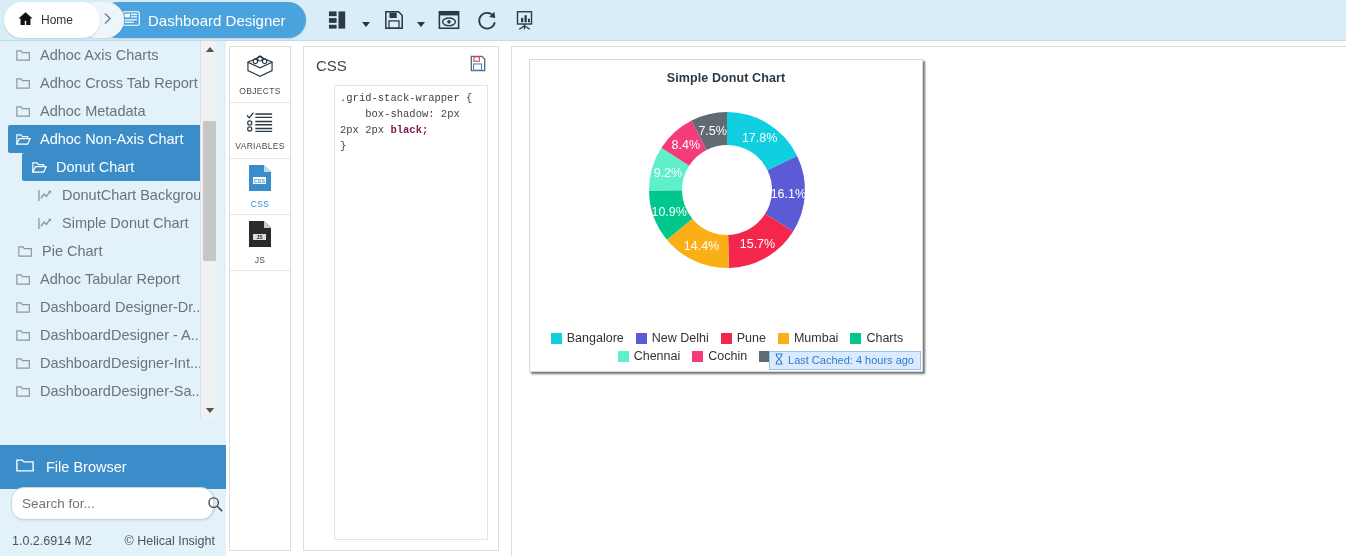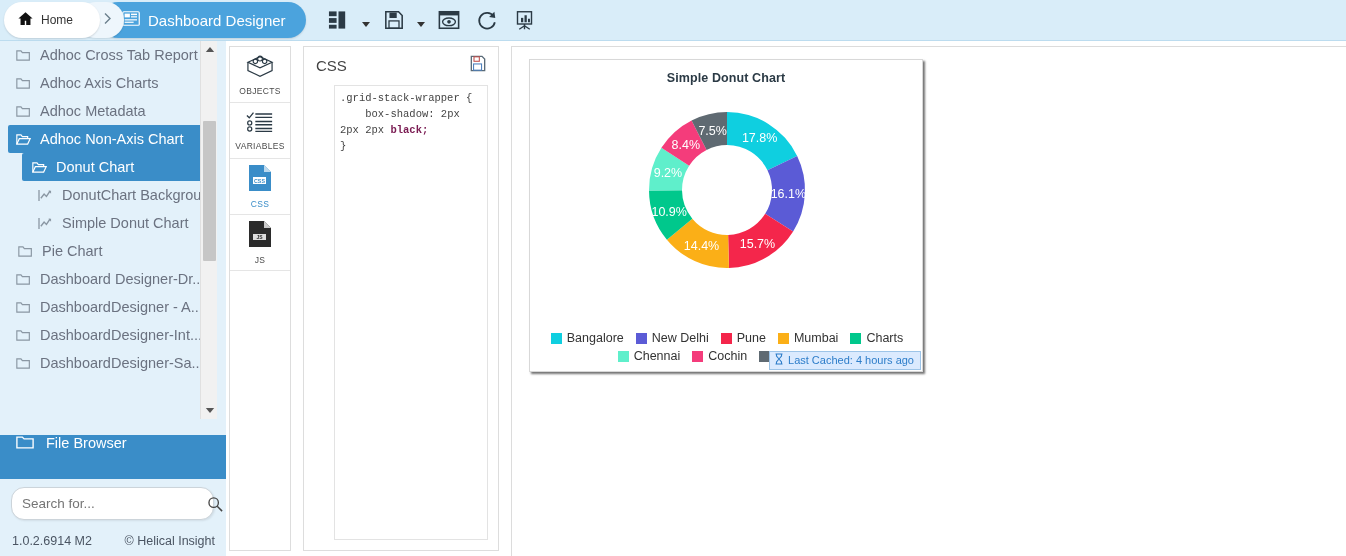--- a/index.html
+++ b/index.html
@@ -106,23 +106,23 @@
     width: 17px; height: 17px; display: flex; align-items: center;
     justify-content: center; cursor: pointer; color: #555; font-size: 9px;
   }
   .tree-sb .arrow.bot { position: absolute; bottom: 0; }
   .tree-sb .thumb {
     position: absolute; left: 2px; top: 80px; width: 13px; height: 140px;
     background: #c6c6c6; border-radius: 1px; cursor: pointer;
   }
 
   .file-browser {
-    position: absolute; left: 0; top: 394px; width: 250px; height: 44px;
+    position: absolute; left: 0; top: 404px; width: 250px; height: 44px;
     background: #3a8dc8; color: #fff;
-    display: flex; gap: 12px;
+    display: flex; align-items: center; gap: 12px;
     padding-left: 16px; font-size: 14.5px; cursor: pointer;
   }
   .search-wrap {
     position: absolute; left: 11px; top: 446px; width: 203px; height: 33px;
     background: #fff; border: 1px solid #ccd4da; border-radius: 13px;
     display: flex; align-items: center;
     box-shadow: 1px 1px 2px rgba(0,0,0,.08);
   }
   .search-wrap input {
     flex: 1; border: 0; outline: none; height: 100%;
@@ -291,29 +291,29 @@
   </div>
 
   <div class="tree-panel">
     <div class="tree-scroll" id="tree-list">
         <div class="tree-item indent1">
           <span class="ic">
             <svg width="15" height="13" viewBox="0 0 18 14">
               <path fill="none" stroke="#8a97a3" stroke-width="1.4" d="M1 12.5V1.5h5l1.6 2H16v9z"></path>
             </svg>
           </span>
+          <span>Adhoc Axis Charts</span>
+        </div>
+        <div class="tree-item indent1">
+          <span class="ic">
+            <svg width="15" height="13" viewBox="0 0 18 14">
+              <path fill="none" stroke="#8a97a3" stroke-width="1.4" d="M1 12.5V1.5h5l1.6 2H16v9z"></path>
+            </svg>
+          </span>
           <span>Adhoc Cross Tab Report</span>
-        </div>
-        <div class="tree-item indent1">
-          <span class="ic">
-            <svg width="15" height="13" viewBox="0 0 18 14">
-              <path fill="none" stroke="#8a97a3" stroke-width="1.4" d="M1 12.5V1.5h5l1.6 2H16v9z"></path>
-            </svg>
-          </span>
-          <span>Adhoc Axis Charts</span>
         </div>
         <div class="tree-item indent1">
           <span class="ic">
             <svg width="15" height="13" viewBox="0 0 18 14">
               <path fill="none" stroke="#8a97a3" stroke-width="1.4" d="M1 12.5V1.5h5l1.6 2H16v9z"></path>
             </svg>
           </span>
           <span>Adhoc Metadata</span>
         </div>
         <div class="tree-item indent1 sel">
@@ -354,20 +354,28 @@
           </span>
           <span>Simple Donut Chart</span>
         </div>
         <div class="tree-item indent2">
           <span class="ic">
             <svg width="15" height="13" viewBox="0 0 18 14">
               <path fill="none" stroke="#8a97a3" stroke-width="1.4" d="M1 12.5V1.5h5l1.6 2H16v9z"></path>
             </svg>
           </span>
           <span>Pie Chart</span>
+        </div>
+        <div class="tree-item indent1">
+          <span class="ic">
+            <svg width="15" height="13" viewBox="0 0 18 14">
+              <path fill="none" stroke="#8a97a3" stroke-width="1.4" d="M1 12.5V1.5h5l1.6 2H16v9z"></path>
+            </svg>
+          </span>
+          <span>Adhoc Tabular Report</span>
         </div>
         <div class="tree-item indent1">
           <span class="ic">
             <svg width="15" height="13" viewBox="0 0 18 14">
               <path fill="none" stroke="#8a97a3" stroke-width="1.4" d="M1 12.5V1.5h5l1.6 2H16v9z"></path>
             </svg>
           </span>
           <span>Dashboard Designer-Dr...</span>
         </div>
         <div class="tree-item indent1">

